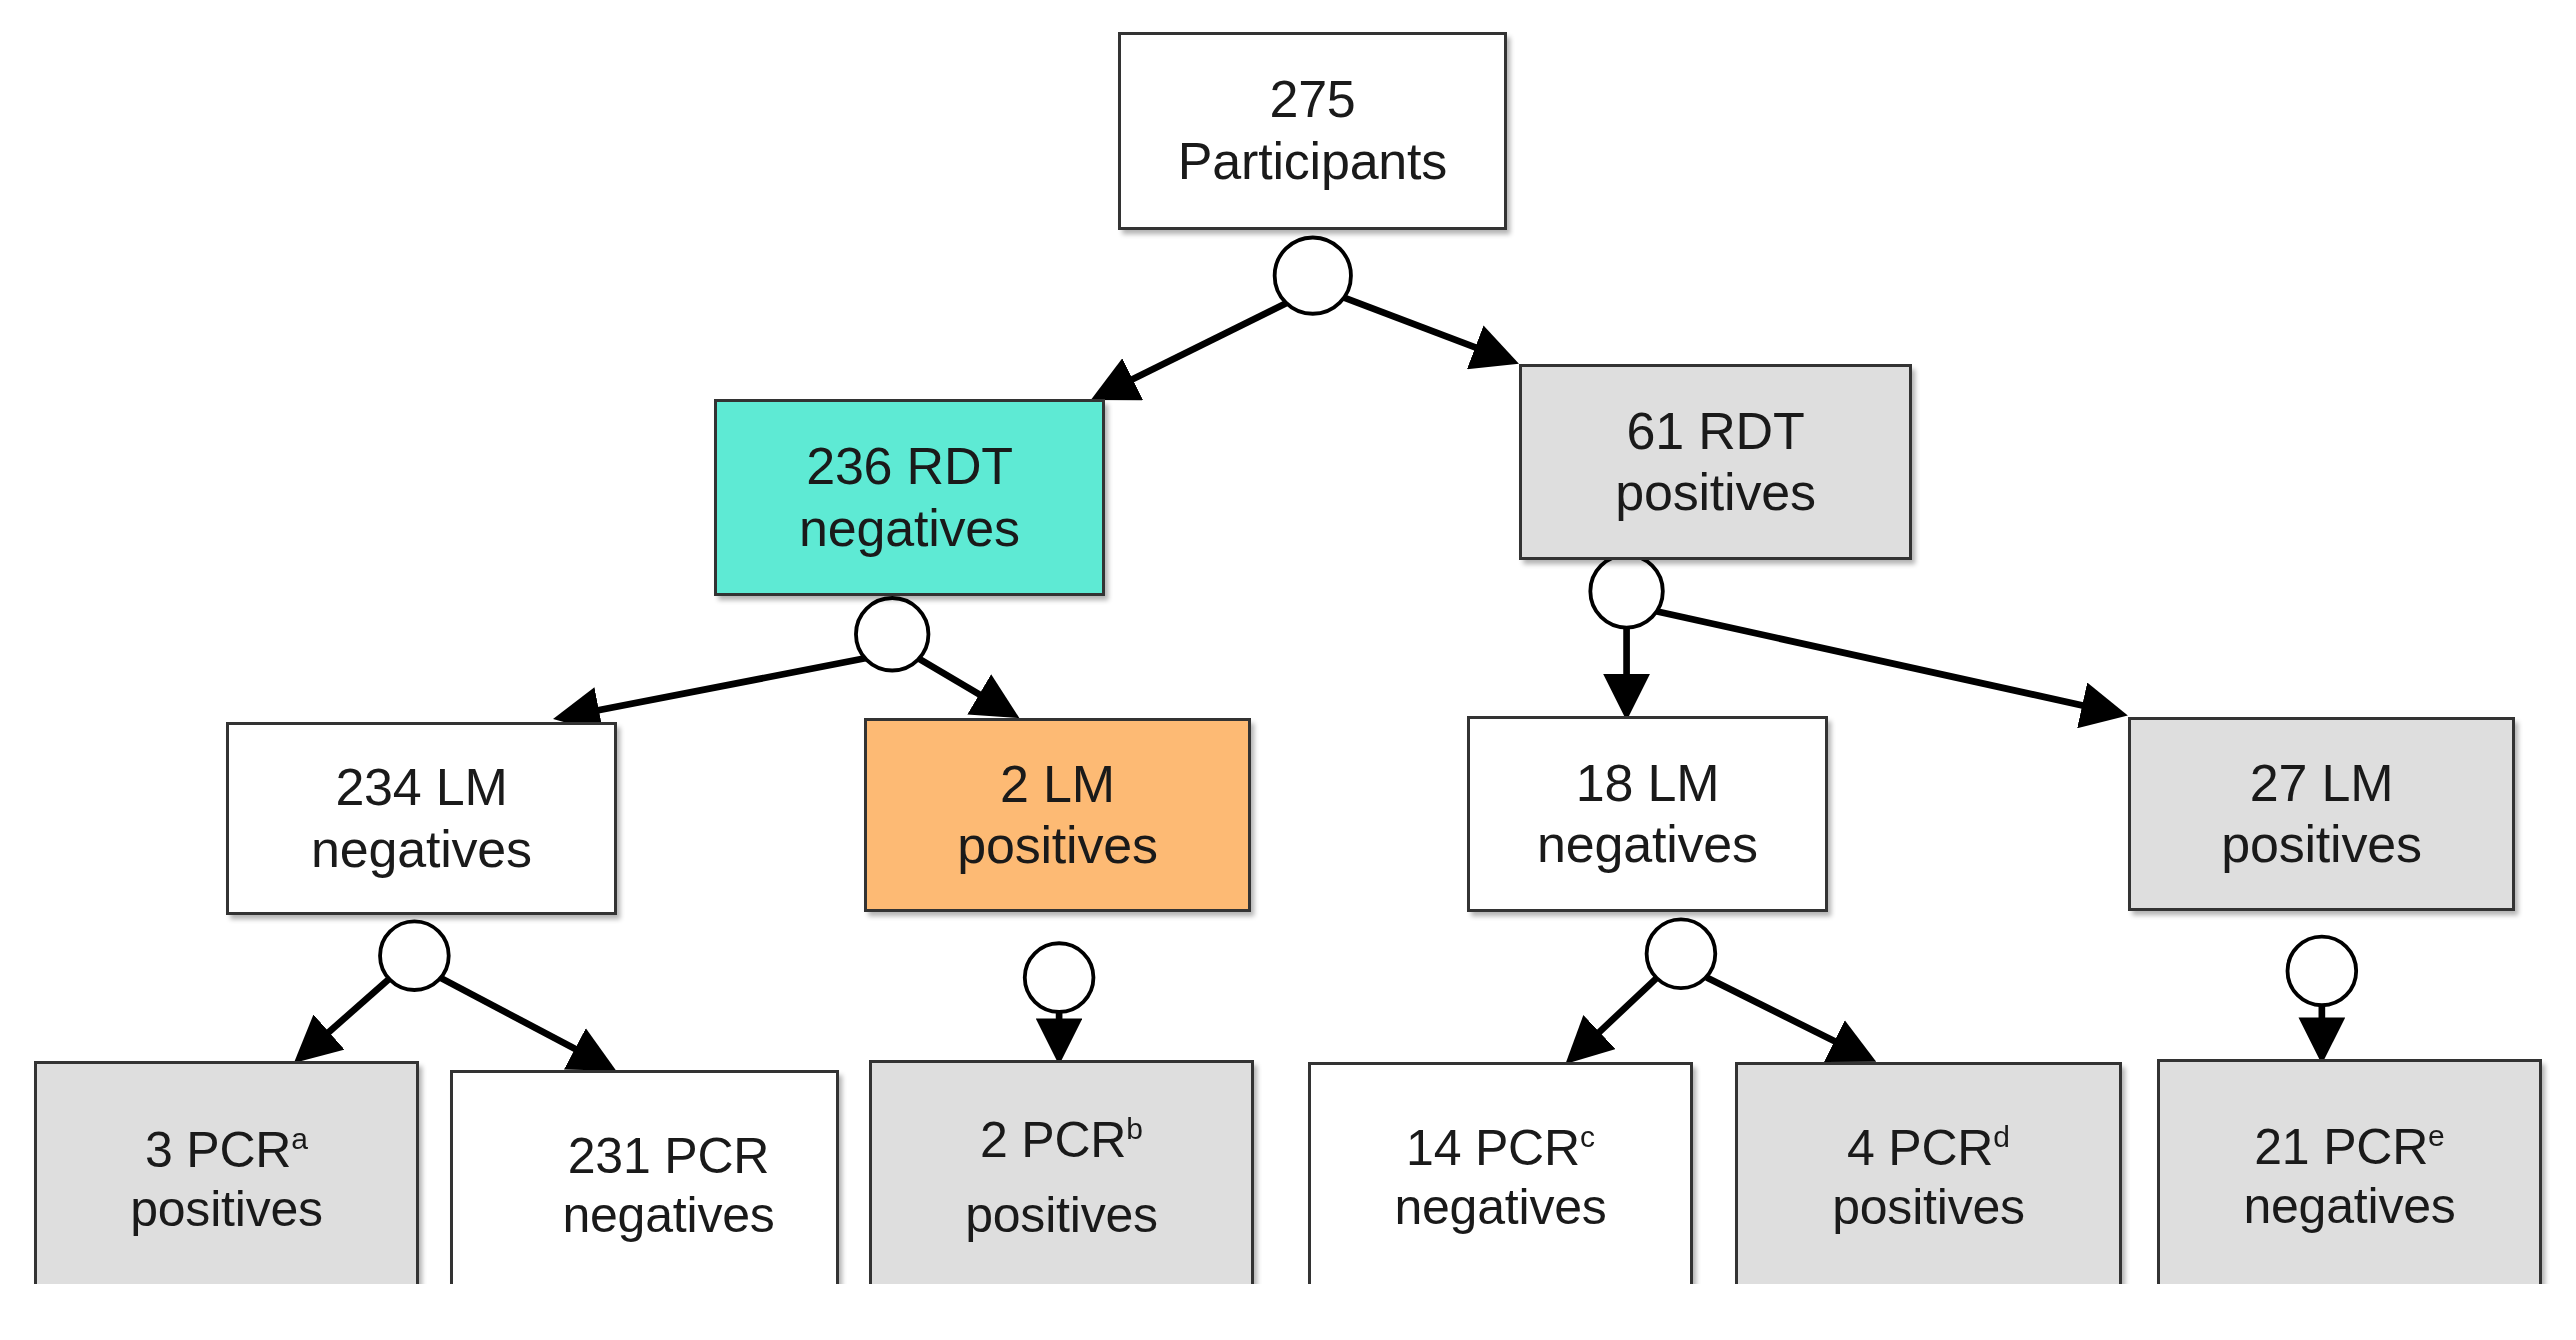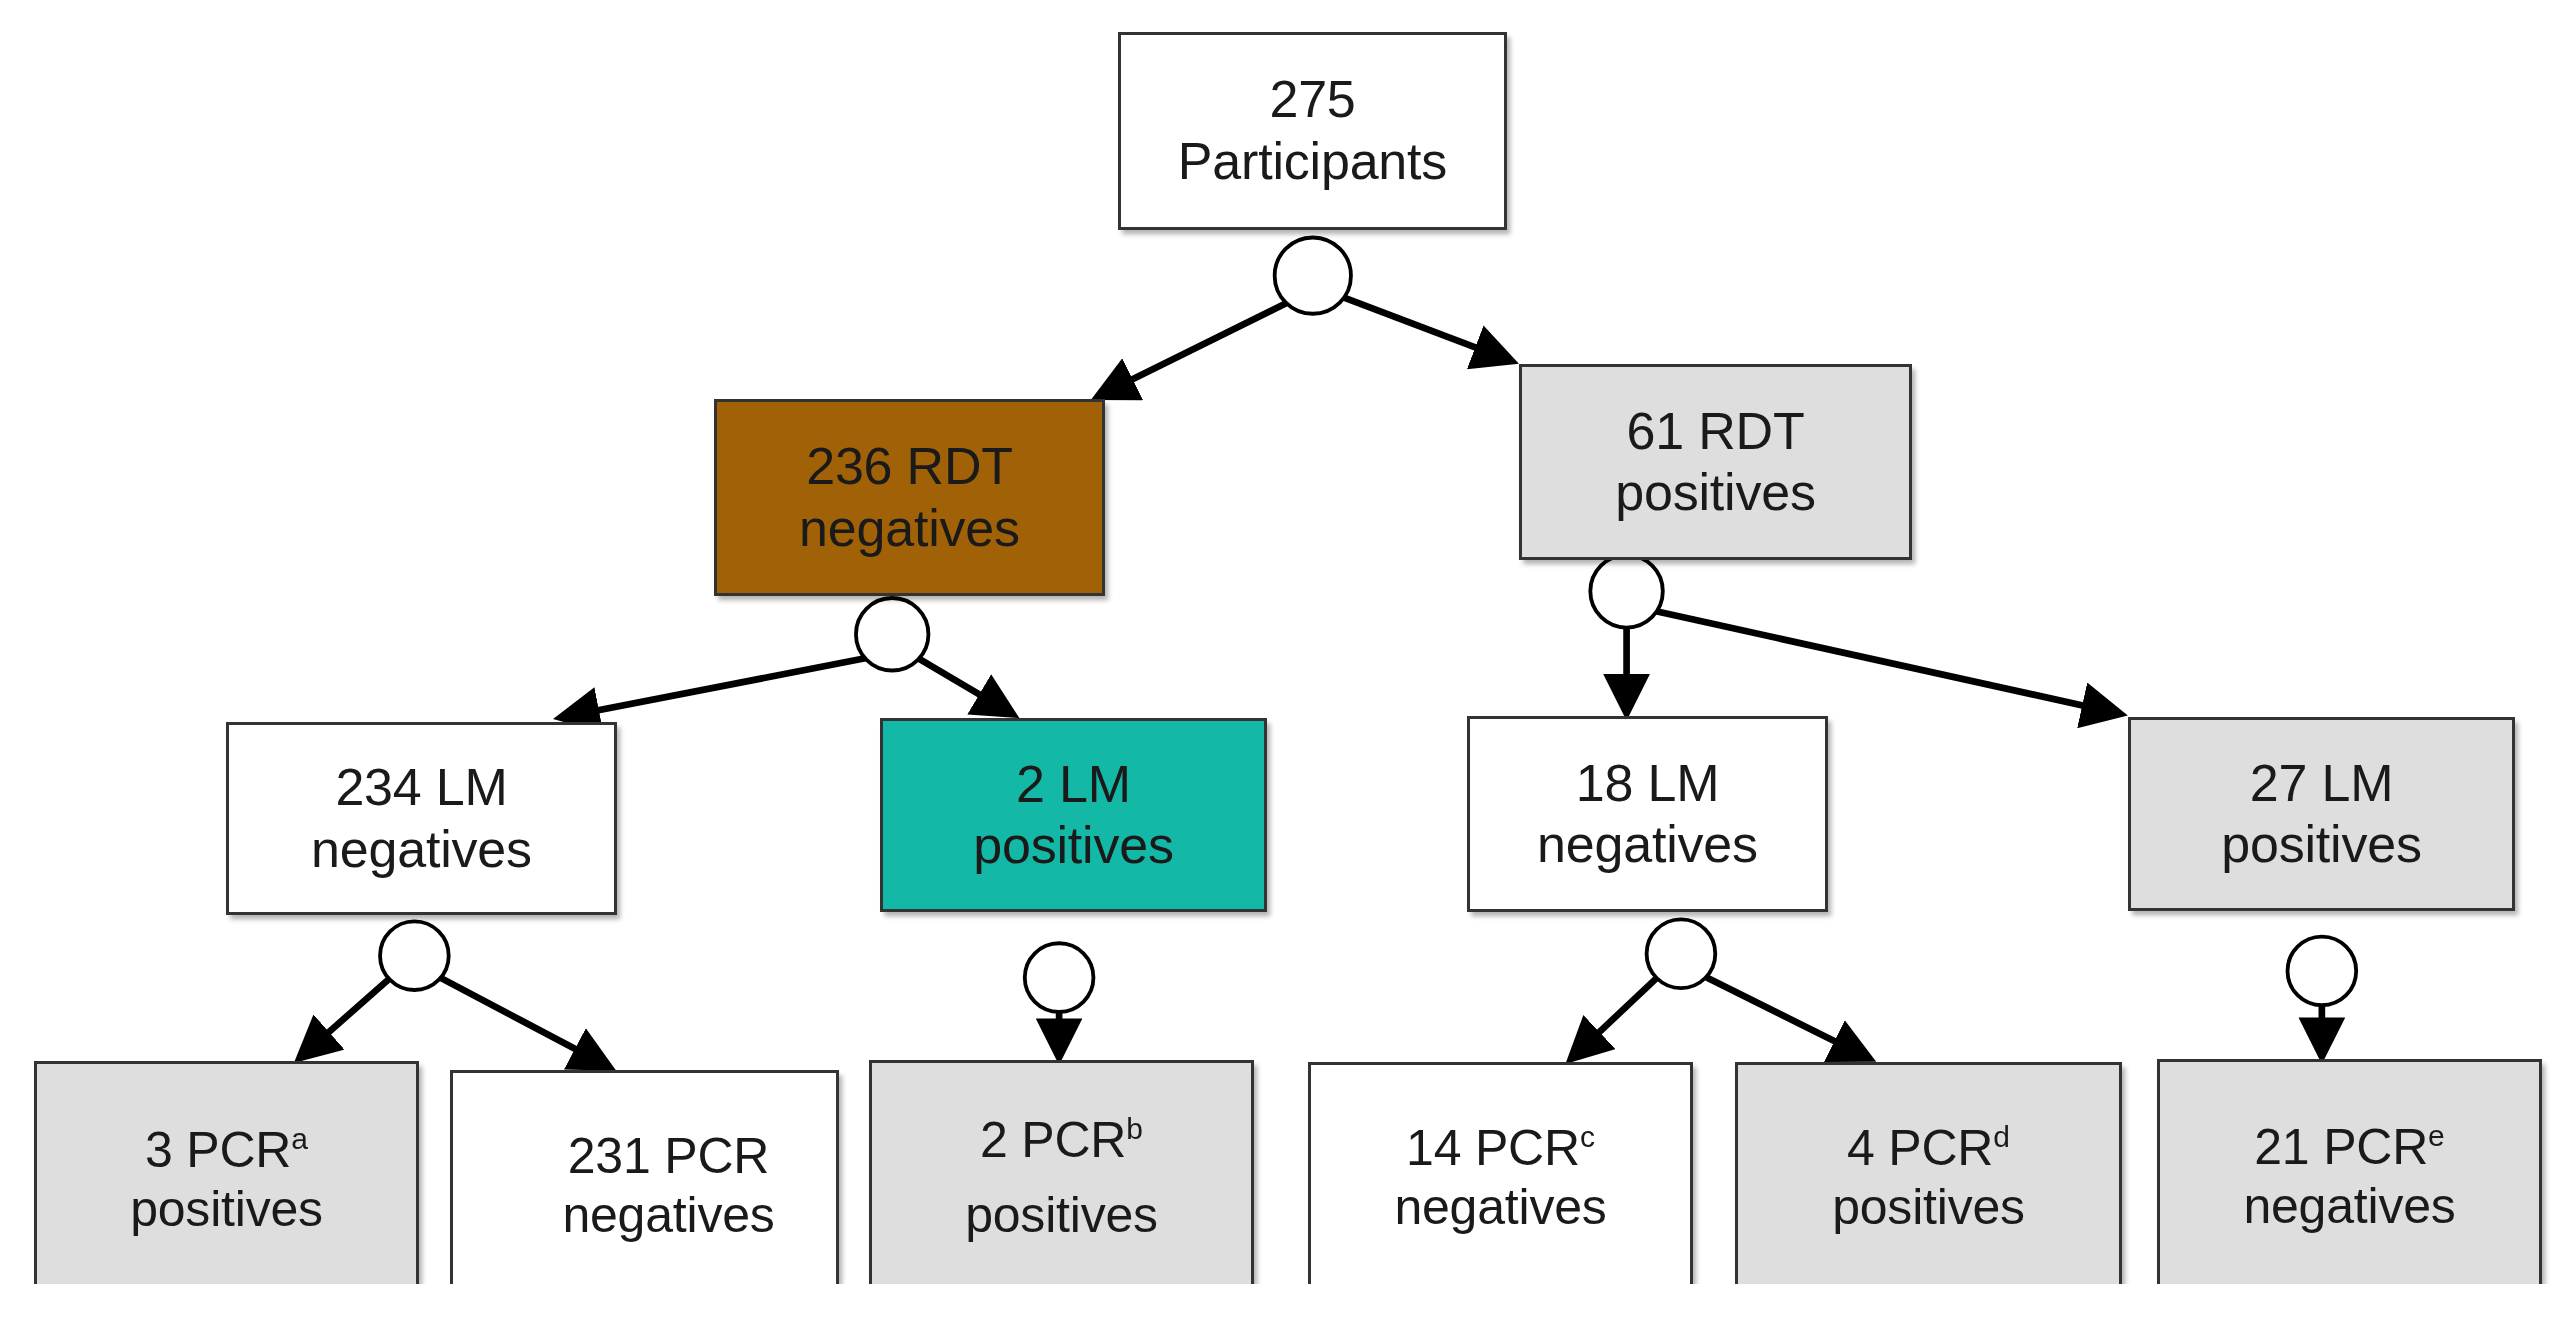--- a/index.html
+++ b/index.html
@@ -90,33 +90,33 @@
         <circle cx="1110" cy="1025" r="36" fill="#ffffff" stroke="#000000" stroke-width="4"></circle>
         <circle cx="1762" cy="1000" r="36" fill="#ffffff" stroke="#000000" stroke-width="4"></circle>
         <circle cx="2434" cy="1018" r="36" fill="#ffffff" stroke="#000000" stroke-width="4"></circle>
       </g>
   </svg>
   <div id="nodes-layer">
       <div class="node" style="left: 1118px; top: 31.5px; width: 389px; height: 198px; font-size: 52px; border-color: rgb(51, 51, 51); color: rgb(26, 26, 26); background: rgb(255, 255, 255);">
         <span class="line1">275</span>
         <span class="line2">Participants</span>
       </div>
-      <div class="node" style="left: 714px; top: 399px; width: 391px; height: 197px; font-size: 52px; border-color: rgb(51, 51, 51); color: rgb(26, 26, 26); background: #a16207;">
+      <div class="node" style="left: 714px; top: 399px; width: 391px; height: 197px; font-size: 52px; border-color: rgb(51, 51, 51); color: rgb(26, 26, 26); background: #5eead4;">
         <span class="line1">236 RDT</span>
         <span class="line2">negatives</span>
       </div>
       <div class="node shaded" style="left: 1519px; top: 364px; width: 393px; height: 196px; font-size: 52px; border-color: rgb(51, 51, 51); color: rgb(26, 26, 26); background: rgb(222, 222, 222);">
         <span class="line1">61 RDT</span>
         <span class="line2">positives</span>
       </div>
       <div class="node" style="left: 226px; top: 722px; width: 391px; height: 193px; font-size: 52px; border-color: rgb(51, 51, 51); color: rgb(26, 26, 26); background: rgb(255, 255, 255);">
         <span class="line1">234 LM</span>
         <span class="line2">negatives</span>
       </div>
-      <div class="node shaded" style="left: 864px; top: 718px; width: 387px; height: 194px; font-size: 52px; border-color: rgb(51, 51, 51); color: rgb(26, 26, 26); background: #14b8a6; margin-left: 16px;">
+      <div class="node shaded" style="left: 864px; top: 718px; width: 387px; height: 194px; font-size: 52px; border-color: rgb(51, 51, 51); color: rgb(26, 26, 26); background: #fdba74;">
         <span class="line1">2 LM</span>
         <span class="line2">positives</span>
       </div>
       <div class="node" style="left: 1467px; top: 716px; width: 361px; height: 196px; font-size: 52px; border-color: rgb(51, 51, 51); color: rgb(26, 26, 26); background: rgb(255, 255, 255);">
         <span class="line1">18 LM</span>
         <span class="line2">negatives</span>
       </div>
       <div class="node shaded" style="left: 2128px; top: 717px; width: 387px; height: 194px; font-size: 52px; border-color: rgb(51, 51, 51); color: rgb(26, 26, 26); background: rgb(222, 222, 222);">
         <span class="line1">27 LM</span>
         <span class="line2">positives</span>

